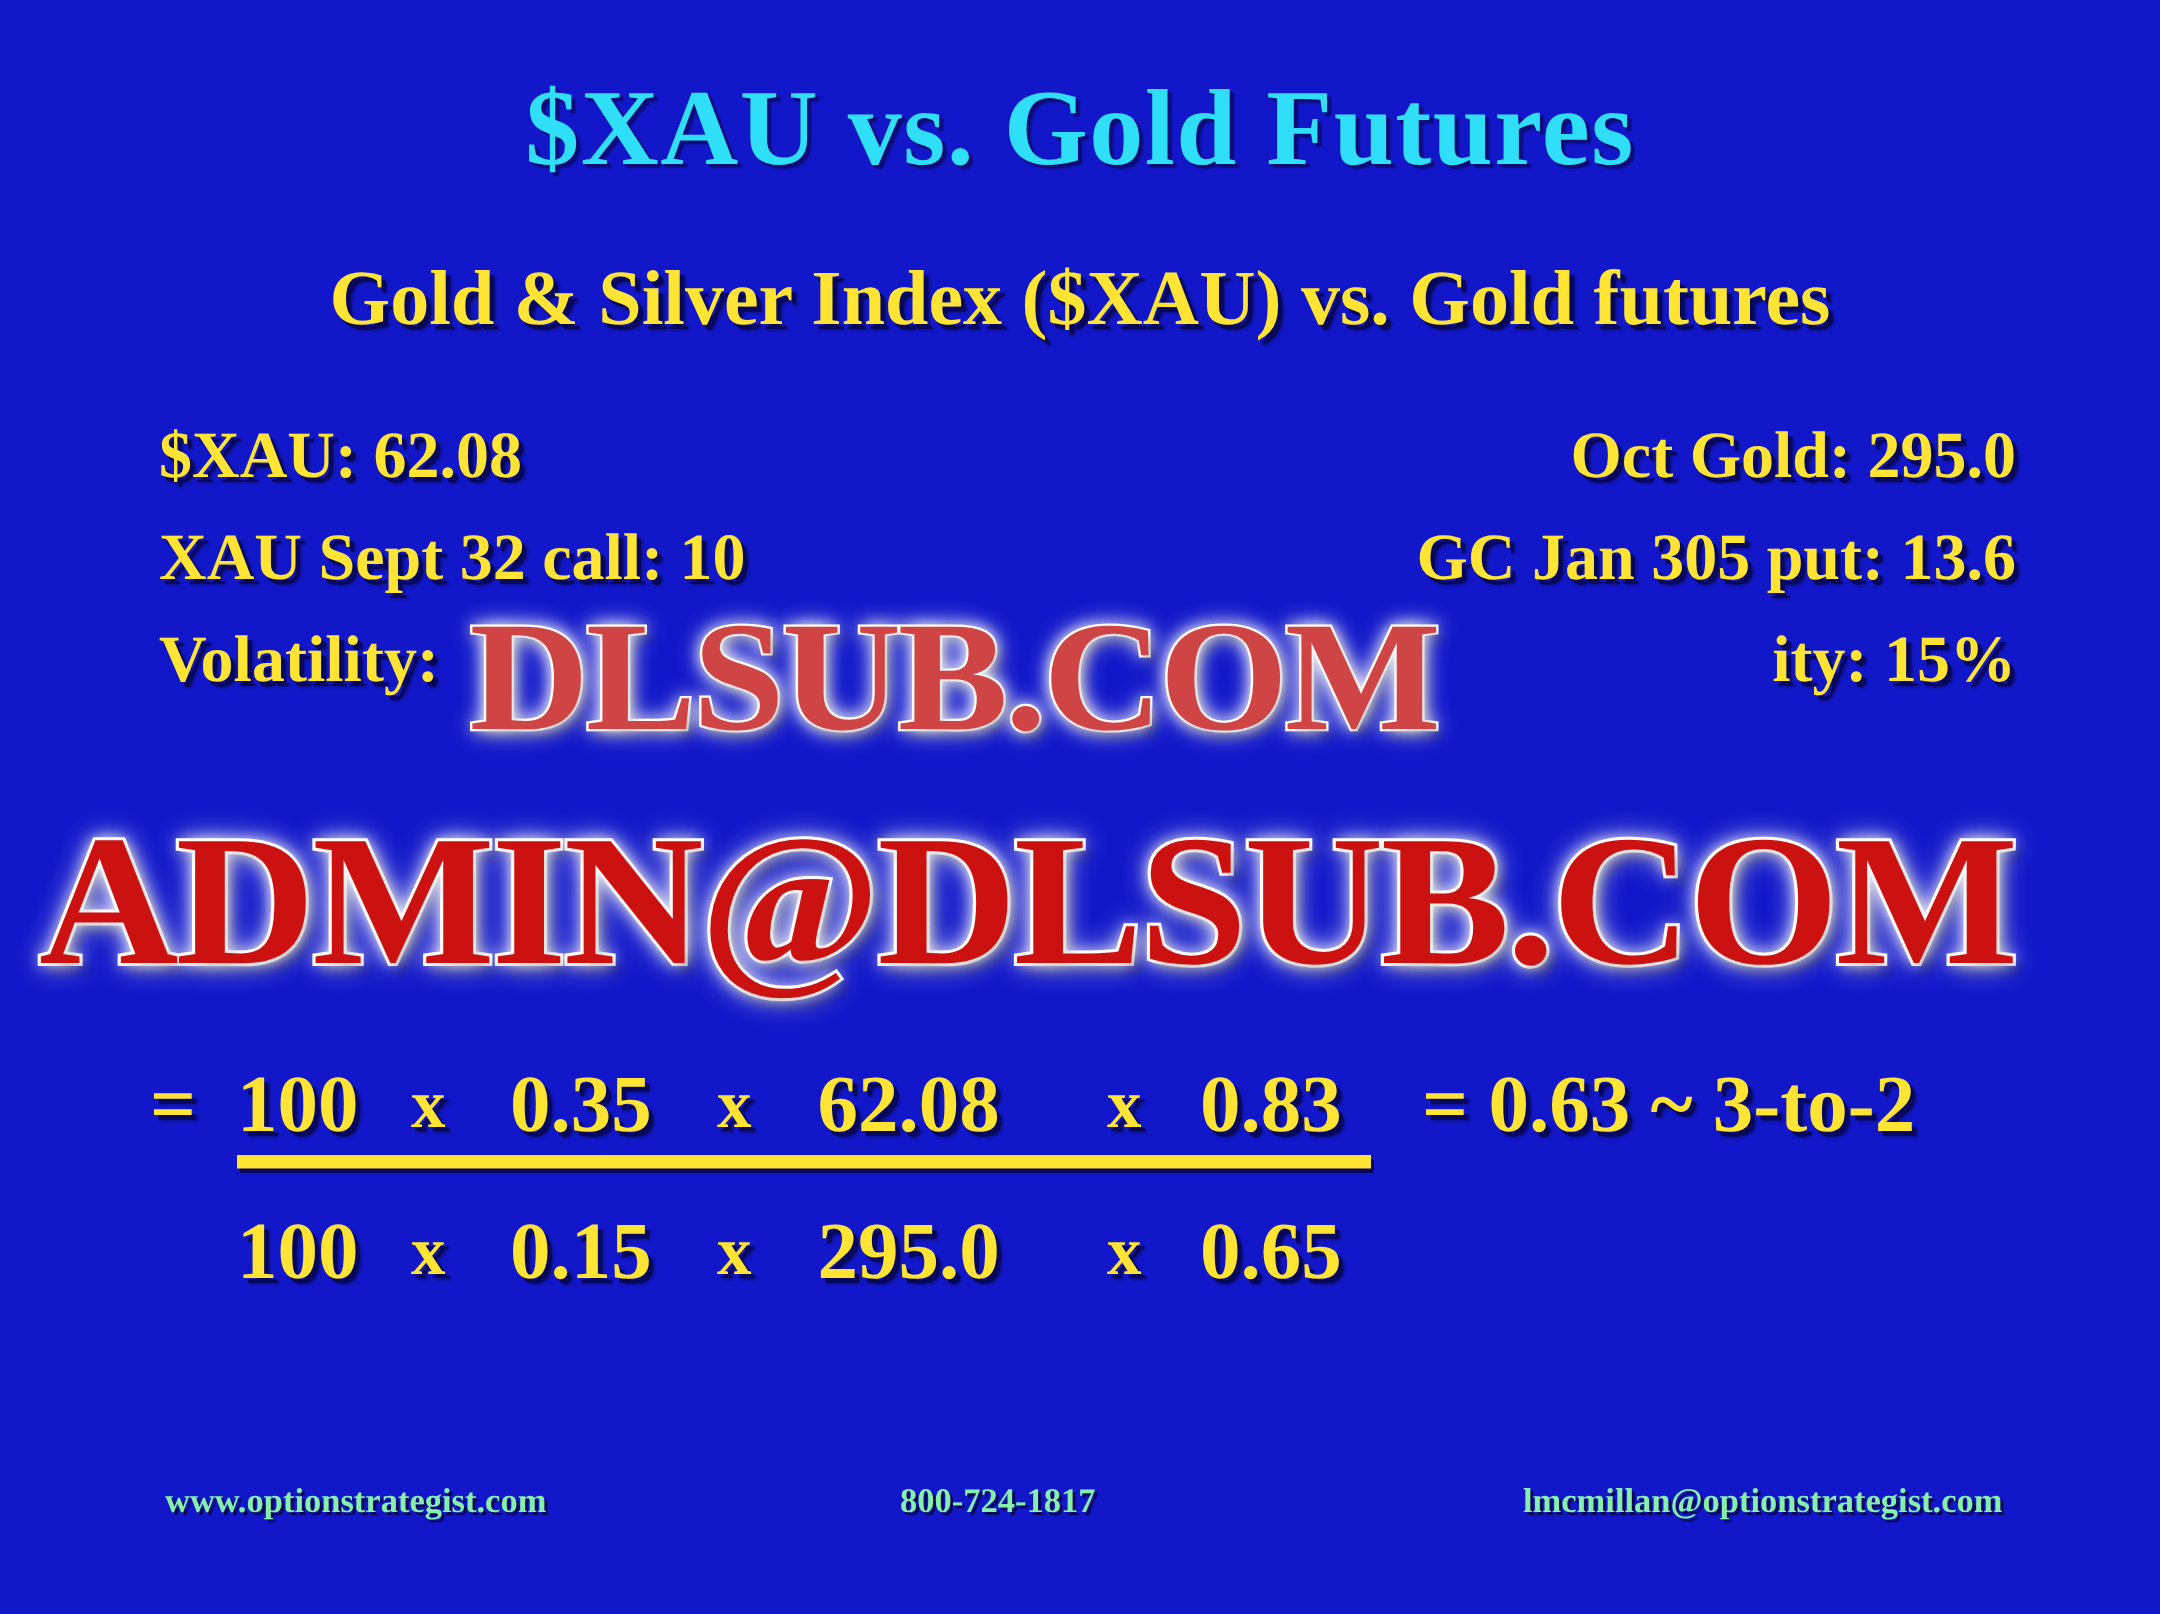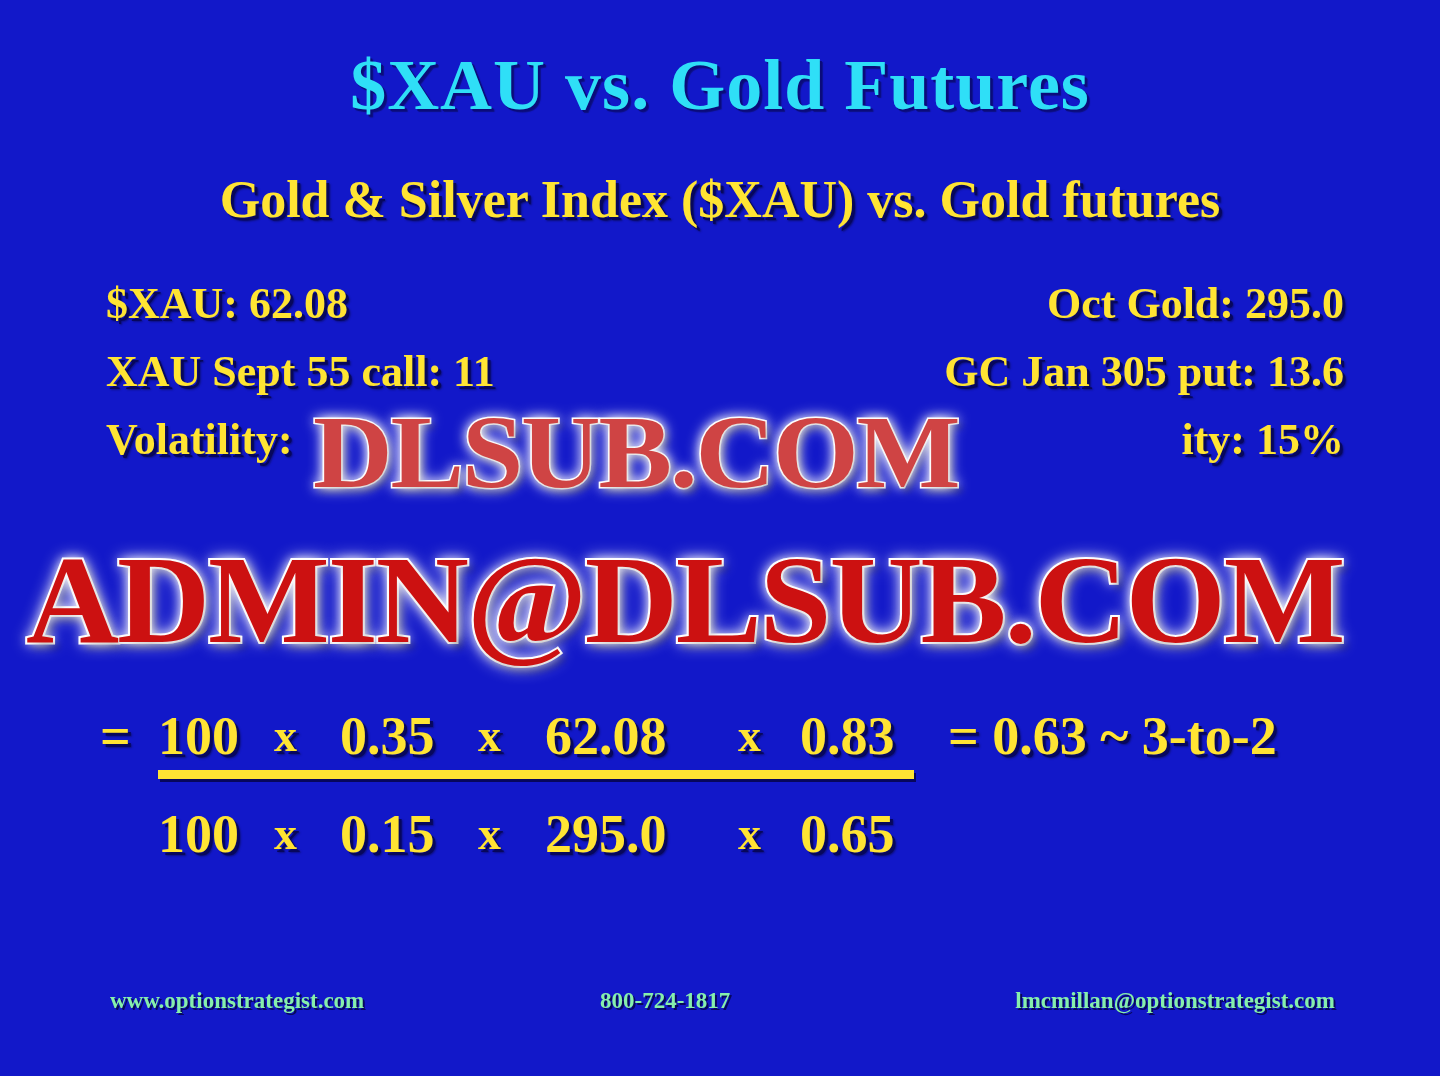--- a/index.html
+++ b/index.html
@@ -194,21 +194,21 @@
   <div class="subtitle">Gold &amp; Silver Index ($XAU) vs. Gold futures</div>
 
   <div class="quotes">
 
     <div class="qrow r1">
       <div class="qcell left">$XAU:  62.08</div>
       <div class="qcell right">Oct Gold: 295.0</div>
     </div>
 
     <div class="qrow r2">
-      <div class="qcell left">XAU Sept 55 call: 11</div>
+      <div class="qcell left">XAU Sept 32 call: 10</div>
       <div class="qcell right">GC Jan 305 put: 13.6</div>
     </div>
 
     <div class="qrow r3">
       <div class="qcell left">Volatility:</div>
       <div class="qcell right">ity:  15%</div>
     </div>
 
   </div>
 

